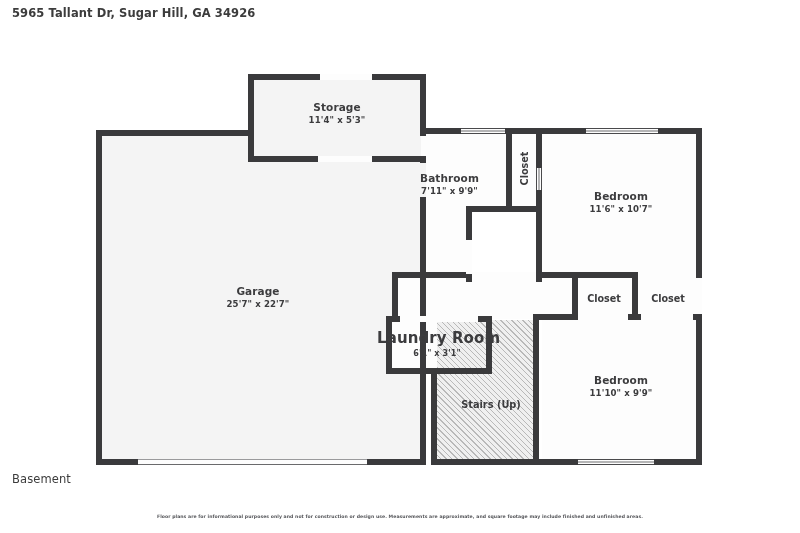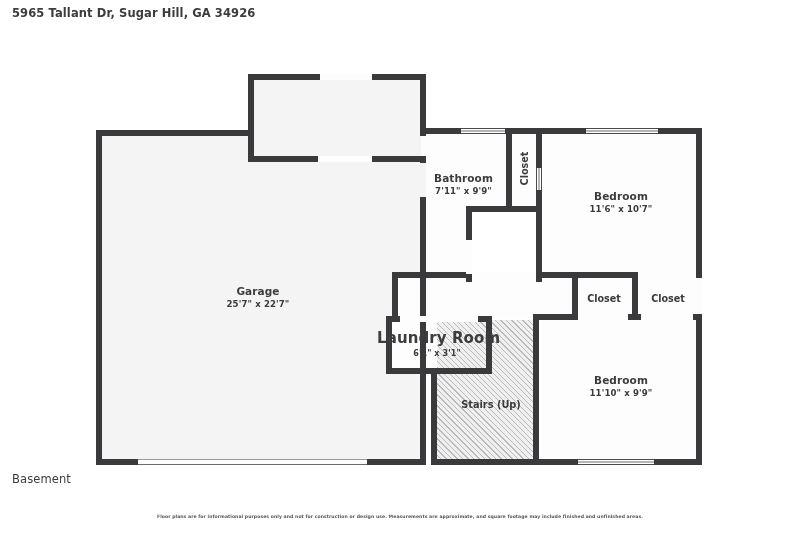--- a/index.html
+++ b/index.html
@@ -300,22 +300,26 @@
 
   <div class="window-h" style="left:578px; top:459px; width:76px; height:6px;">
     <span class="jamb-l"></span>
     <span class="jamb-r"></span>
   </div>
 
   <div class="window-v" style="left:536px; top:168px; width:6px; height:22px;"></div>
 
   <div class="garage-door" style="left:138px; top:459px; width:229px; height:6px;"></div>
 
-
-  <div class="room-label" style="left:397px; top:172px; width:133px;">
+  <div class="room-label" style="left:262px; top:101px; width:150px;">
+    <span class="room-name">Storage</span>
+    <span class="room-dims">11'4" x 5'3"</span>
+  </div>
+
+  <div class="room-label" style="left:383px; top:172px; width:133px;">
     <span class="room-name">Bathroom</span>
     <span class="room-dims">7'11" x 9'9"</span>
   </div>
 
   <div class="room-label" style="left:545px; top:190px; width:152px;">
     <span class="room-name">Bedroom</span>
     <span class="room-dims">11'6" x 10'7"</span>
   </div>
 
   <div class="room-label" style="left:183px; top:285px; width:150px;">

